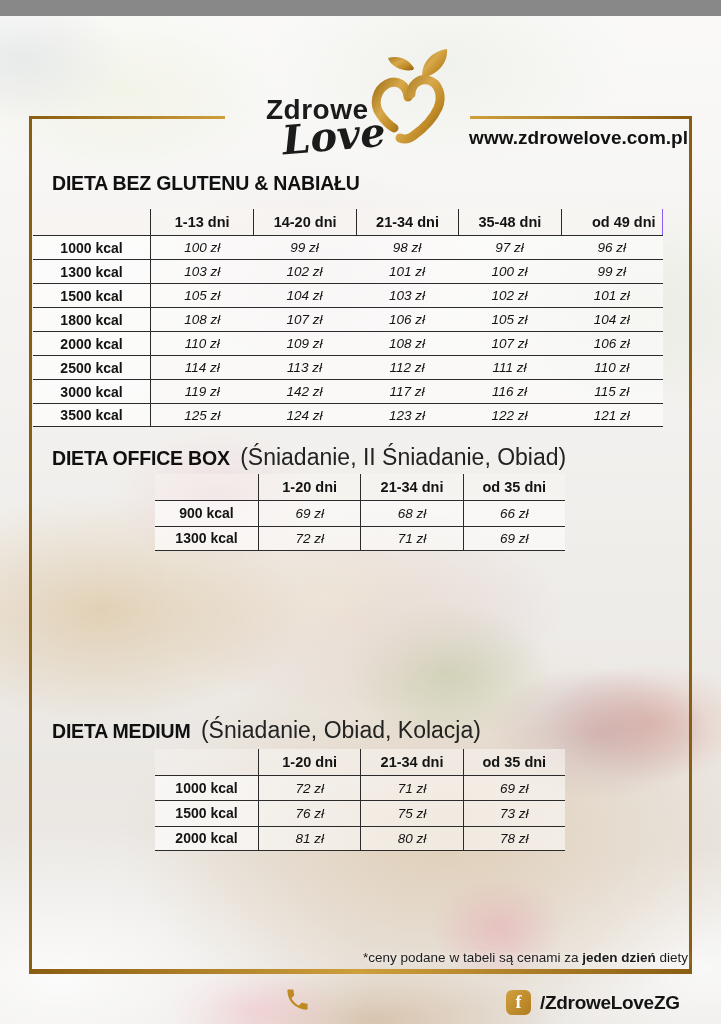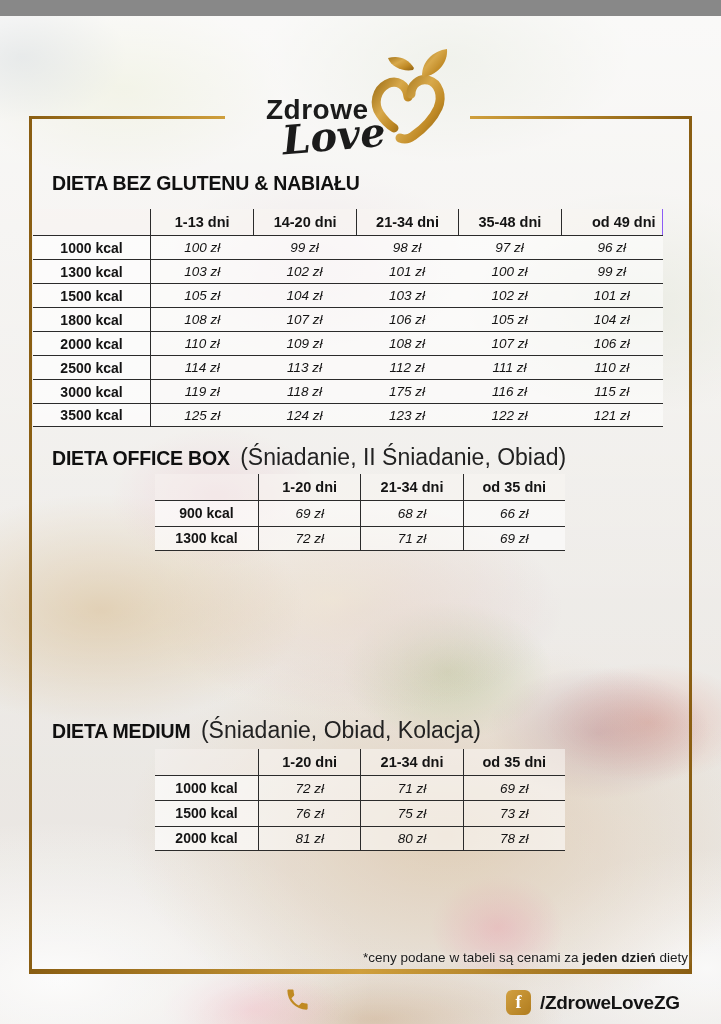--- a/index.html
+++ b/index.html
@@ -110,20 +110,21 @@
           <stop offset=".4" stop-color="#d8a94b"></stop>
         <stop offset=".7" stop-color="#c08a26"></stop>
           <stop offset="1" stop-color="#8f6212"></stop>
       </linearGradient>
     </defs>
     <path d="M50 50 C49 38 39 32 29 37 C18 43 15 57 22 67 C26 73 31 78 36 81" fill="none" stroke="url(#gld)" stroke-width="9" stroke-linecap="round"></path>
     <path d="M42 91 C47 93 51 92 55 89 C65 82 75 72 80 61 C85 49 81 36 70 33 C61 31 53 38 53 47" fill="none" stroke="url(#gld)" stroke-width="9" stroke-linecap="round"></path>
     <path d="M64 29 C64 14 75 4 89 2 C90 15 81 27 66 30 Z" fill="url(#gld)"></path>
     <path d="M56 21 C50 11 40 8 30 11 C33 20 45 25 55 23 Z" fill="url(#gld)"></path>
   </svg>
+  <div class="site-url">www.zdrowelove.com.pl</div>
 
   <div class="sec-head" id="head1">
     <span class="sec-title">DIETA BEZ GLUTENU &amp; NABIAŁU</span>
   </div>
   <div class="ptable style-a" id="table0" style="grid-template-columns: 118px repeat(5, 1fr); grid-template-rows: 26px repeat(8, 24px);">
       <div class="cell corner"></div>
       <div class="cell header colcell first">1-13 dni</div>
       <div class="cell header colcell">14-20 dni</div>
       <div class="cell header colcell">21-34 dni</div>
       <div class="cell header colcell">35-48 dni</div>
@@ -159,22 +160,22 @@
       <div class="cell price colcell">107 zł</div>
       <div class="cell price colcell lastcol">106 zł</div>
       <div class="cell label">2500 kcal</div>
       <div class="cell price colcell first">114 zł</div>
       <div class="cell price colcell">113 zł</div>
       <div class="cell price colcell">112 zł</div>
       <div class="cell price colcell">111 zł</div>
       <div class="cell price colcell lastcol">110 zł</div>
       <div class="cell label">3000 kcal</div>
       <div class="cell price colcell first">119 zł</div>
-      <div class="cell price colcell">118 zł</div>
-      <div class="cell price colcell">175 zł</div>
+      <div class="cell price colcell">142 zł</div>
+      <div class="cell price colcell">117 zł</div>
       <div class="cell price colcell">116 zł</div>
       <div class="cell price colcell lastcol">115 zł</div>
       <div class="cell label lastrow">3500 kcal</div>
       <div class="cell price colcell first lastrow">125 zł</div>
       <div class="cell price colcell lastrow">124 zł</div>
       <div class="cell price colcell lastrow">123 zł</div>
       <div class="cell price colcell lastrow">122 zł</div>
       <div class="cell price colcell lastcol lastrow">121 zł</div>
     </div>
 

